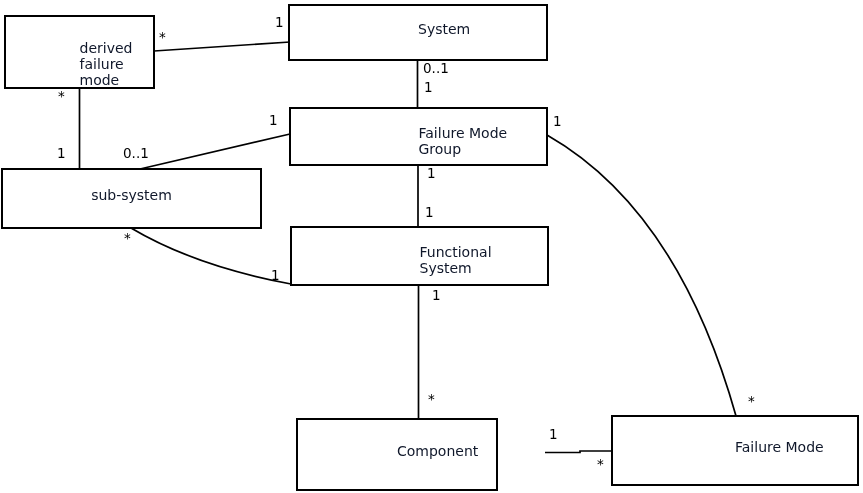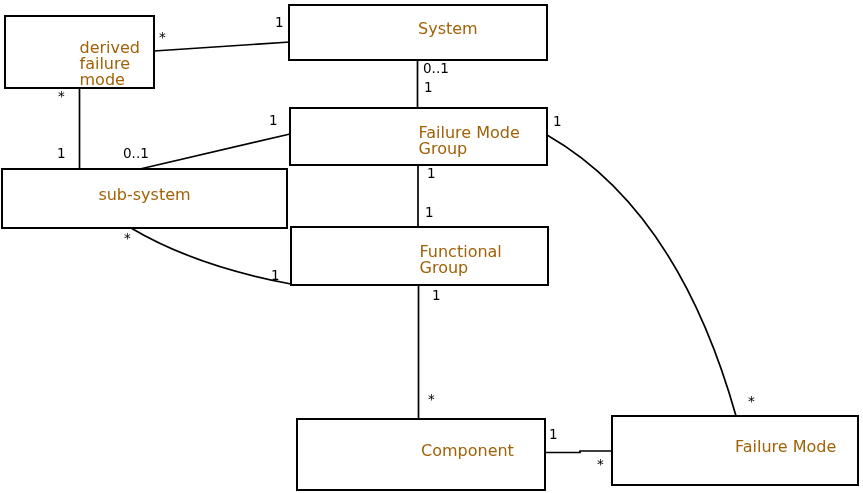--- a/index.html
+++ b/index.html
@@ -9,34 +9,34 @@
     color:#000;overflow:hidden;
   }
   #wires{position:absolute;left:0;top:0;width:863px;height:493px;}
   #wires path{stroke:#000000;stroke-width:1.7;fill:none;}
   .entity{
     position:absolute;background:#ffffff;border:2px solid #000000;
     box-sizing:border-box;
   }
   .lbl{
     position:absolute;left:50%;top:50%;transform:translateY(-12px);
-    white-space:pre-line;line-height:16px;font-size:16px;color:#a16207;
+    white-space:pre-line;line-height:16px;font-size:14px;color:#0f172a;
   }
   #e-subsystem .lbl{transform:translate(-50%,-12px);}
   .mult{
     position:absolute;font-size:13.5px;line-height:1;color:#000;
     white-space:nowrap;
   }
   
   #e-dfm{left:4px;top:15px;width:151px;height:74px;text-decoration:underline;}
   #e-system{left:288px;top:4px;width:260px;height:57px;}
   #e-fmg{left:289px;top:107px;width:259px;height:59px;}
-  #e-subsystem{left:1px;top:168px;width:287px;height:61px;padding-left:48px;}
+  #e-subsystem{left:1px;top:168px;width:261px;height:61px;padding-left:48px;}
   #e-fg{left:290px;top:226px;width:259px;height:60px;}
-  #e-component{left:296px;top:418px;width:250px;height:73px;}
+  #e-component{left:296px;top:418px;width:202px;height:73px;}
   #e-fm{left:611px;top:415px;width:248px;height:71px;}
   
   #m0a{left:159px;top:31px;}  #m0b{left:275px;top:16px;}
   #m1a{left:58px;top:90px;}   #m1b{left:57px;top:147px;}
   #m2a{left:423px;top:62px;}  #m2b{left:424px;top:81px;}
   #m3a{left:269px;top:114px;} #m3b{left:123px;top:147px;}
   #m4a{left:427px;top:167px;} #m4b{left:425px;top:206px;}
   #m5a{left:553px;top:115px;} #m5b{left:748px;top:395px;}
   #m6a{left:432px;top:289px;} #m6b{left:428px;top:393px;}
   #m7a{left:549px;top:428px;} #m7b{left:597px;top:458px;}
@@ -73,21 +73,21 @@
     <span class="lbl">Failure Mode
 Group</span>
   </div>
 
   <div class="entity" id="e-subsystem">
     <span class="lbl">sub-system</span>
   </div>
 
   <div class="entity" id="e-fg">
     <span class="lbl">Functional
-Group</span>
+System</span>
   </div>
 
   <div class="entity" id="e-component">
     <span class="lbl">Component</span>
   </div>
 
   <div class="entity" id="e-fm">
     <span class="lbl">Failure Mode</span>
   </div>
 

